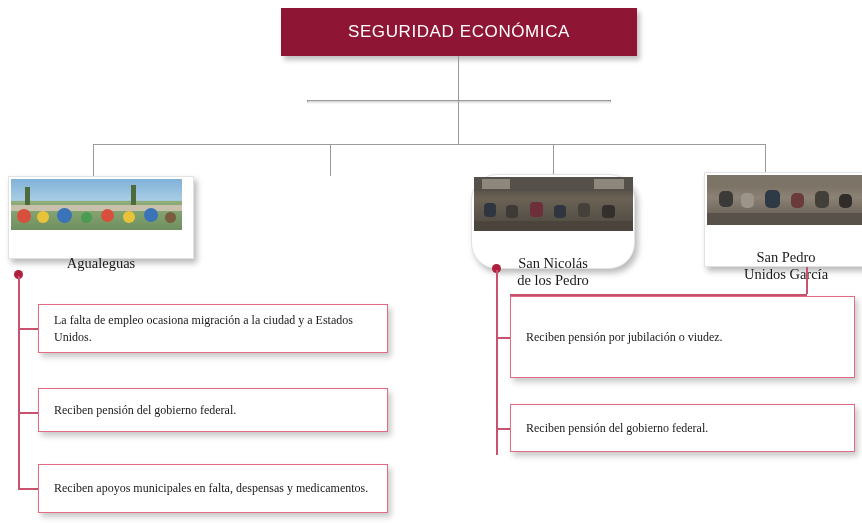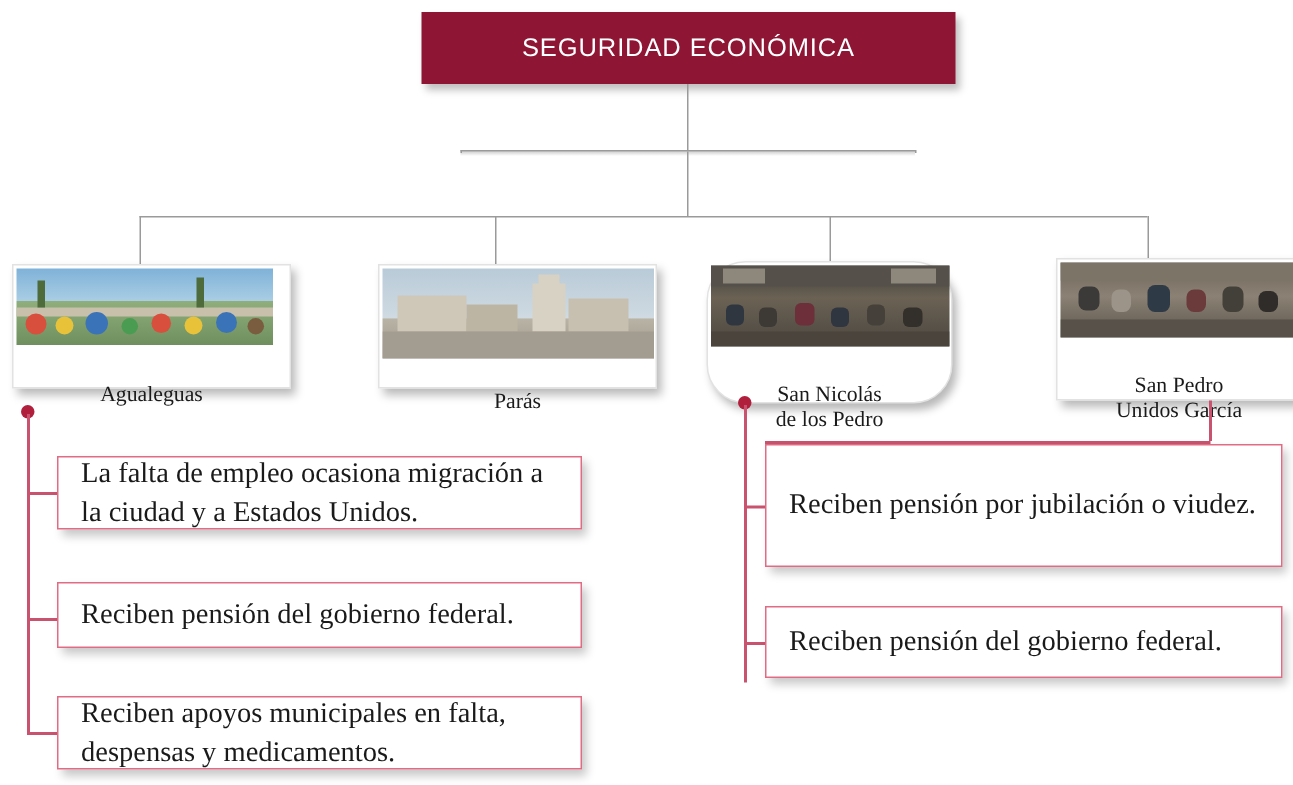--- a/index.html
+++ b/index.html
@@ -78,21 +78,21 @@
 
   
   .note {
     position: absolute;
     background: #ffffff;
     border: 1px solid #e06c84;
     box-shadow: 3px 4px 6px rgba(0,0,0,0.22);
     box-sizing: border-box;
     padding: 9px 13px 9px 15px;
     font-family: "Liberation Serif", serif;
-    font-size: 19px;
+    font-size: 12px;
     color: #1a1a1a;
     line-height: 1.35;
     display: flex;
     align-items: center;
   }
 
   
   .pline {
     position: absolute;
     background: #c9536f;
@@ -146,31 +146,20 @@
       <div class="ph" style="left:90px; top:30px; width:13px; height:13px; border-radius:50%; background:#d94f3d;"></div>
       <div class="ph" style="left:112px; top:32px; width:12px; height:12px; border-radius:50%; background:#e8c33a;"></div>
       <div class="ph" style="left:133px; top:29px; width:14px; height:14px; border-radius:50%; background:#3b73b9;"></div>
       <div class="ph" style="left:154px; top:33px; width:11px; height:11px; border-radius:50%; background:#7a5c3e;"></div>
       <div class="ph" style="left:14px; top:8px; width:5px; height:18px; background:#4e6b3c;"></div>
       <div class="ph" style="left:120px; top:6px; width:5px; height:20px; background:#4e6b3c;"></div>
     </div>
     <div class="city-label" style="left:0; top:58px;">Agualeguas</div>
   </div>
 
-  <div class="city-card" style="left:252px; top:176px; width:186px; height:83px;">
-    <div class="city-photo" style="left:2px; top:2px; width:181px; height:60px; background:linear-gradient(to bottom,#b9cbd8 0%,#cfdae2 55%,#b9b3a6 56%,#9c968a 100%);">
-      <div class="ph" style="left:10px; top:18px; width:46px; height:24px; background:#cfc8b8;"></div>
-      <div class="ph" style="left:56px; top:24px; width:34px; height:18px; background:#bdb5a4;"></div>
-      <div class="ph" style="left:100px; top:10px; width:22px; height:32px; background:#d8d2c4;"></div>
-      <div class="ph" style="left:104px; top:4px; width:14px; height:9px; background:#d8d2c4;"></div>
-      <div class="ph" style="left:124px; top:20px; width:40px; height:22px; background:#c7c0b0;"></div>
-      <div class="ph" style="left:0; top:42px; width:181px; height:18px; background:#a39c90;"></div>
-    </div>
-    <div class="city-label" style="left:0; top:63px;">Parás</div>
-  </div>
 
   <div class="city-card" style="left:471px; top:174px; width:164px; height:95px;border-radius:26px;">
     <div class="city-photo" style="left:2px; top:2px; width:159px; height:54px; background:linear-gradient(to bottom,#3a3a38 0%,#6b6254 40%,#4b4640 100%);">
       <div class="ph" style="left:0; top:0; width:159px; height:14px; background:#55514a;"></div>
       <div class="ph" style="left:8px; top:2px; width:28px; height:10px; background:#8e887c;"></div>
       <div class="ph" style="left:120px; top:2px; width:30px; height:10px; background:#8e887c;"></div>
       <div class="ph" style="left:10px; top:26px; width:12px; height:14px; border-radius:4px; background:#2f3640;"></div>
       <div class="ph" style="left:32px; top:28px; width:12px; height:13px; border-radius:4px; background:#3d3a35;"></div>
       <div class="ph" style="left:56px; top:25px; width:13px; height:15px; border-radius:4px; background:#6d2f3a;"></div>
       <div class="ph" style="left:80px; top:28px; width:12px; height:13px; border-radius:4px; background:#2f3640;"></div>

